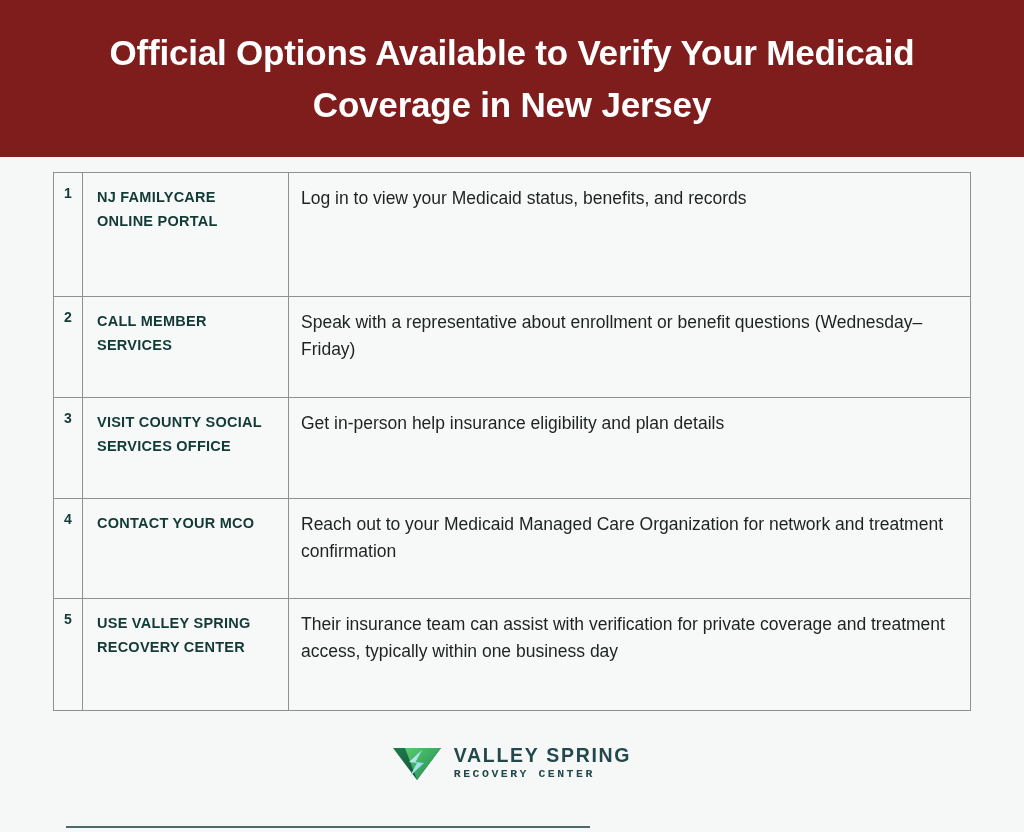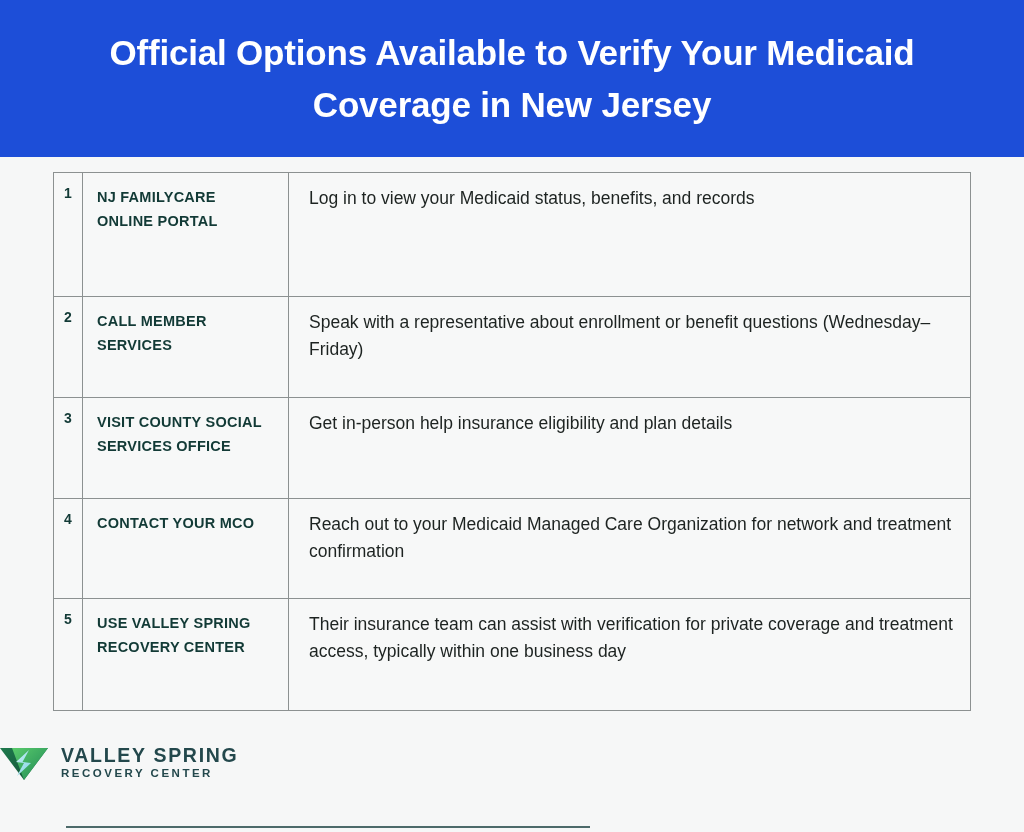--- a/index.html
+++ b/index.html
@@ -12,21 +12,21 @@
     background: #f6f7f7;
     font-family: "Liberation Sans", sans-serif;
     overflow: hidden;
     position: relative;
   }
 
   
   .header-banner {
     width: 1024px;
     height: 157px;
-    background: #1d4ed8;
+    background: #7f1d1d;
     display: flex;
     align-items: center;
     justify-content: center;
     box-sizing: border-box;
     padding: 0 60px;
   }
   .header-title {
     color: #ffffff;
     font-size: 35px;
     line-height: 52px;
@@ -65,21 +65,21 @@
     font-weight: 700;
     color: #123a36;
     font-family: "Liberation Sans", sans-serif;
   }
   td.col-label {
     width: 206px;
     padding: 12px 14px 10px 14px;
   }
   td.col-desc {
     width: 682px;
-    padding: 12px 16px 10px 20px;
+    padding: 12px 16px 10px 12px;
   }
   .label-text {
     font-size: 14.5px;
     line-height: 24px;
     font-weight: 700;
     color: #123a36;
     letter-spacing: 0.25px;
     text-transform: uppercase;
     font-family: Liberation Sans, sans-serif;
   }
@@ -99,21 +99,21 @@
   tr.r5 td { height: 112px; }
 
   
   .footer-logo {
     position: absolute;
     left: 0;
     top: 745px;
     width: 1024px;
     display: flex;
     align-items: center;
-    justify-content: flex-start;
+    justify-content: center;
     gap: 13px;
   }
   .logo-mark {
     width: 48px;
     height: 34px;
     display: block;
     flex: none;
   }
   .logo-words {
     display: flex;
@@ -127,21 +127,21 @@
     color: #23484c;
     line-height: 21px;
     font-family: "Liberation Sans", sans-serif;
   }
   .logo-line2 {
     font-size: 11.5px;
     font-weight: 700;
     letter-spacing: 2.5px;
     color: #23484c;
     line-height: 15px;
-    font-family: Liberation Sans, sans-serif;
+    font-family: Liberation Mono, monospace;
   }
 
   
   .bottom-rule {
     position: absolute;
     left: 66px;
     top: 826px;
     width: 524px;
     height: 2px;
     background: #4d6a6a;

